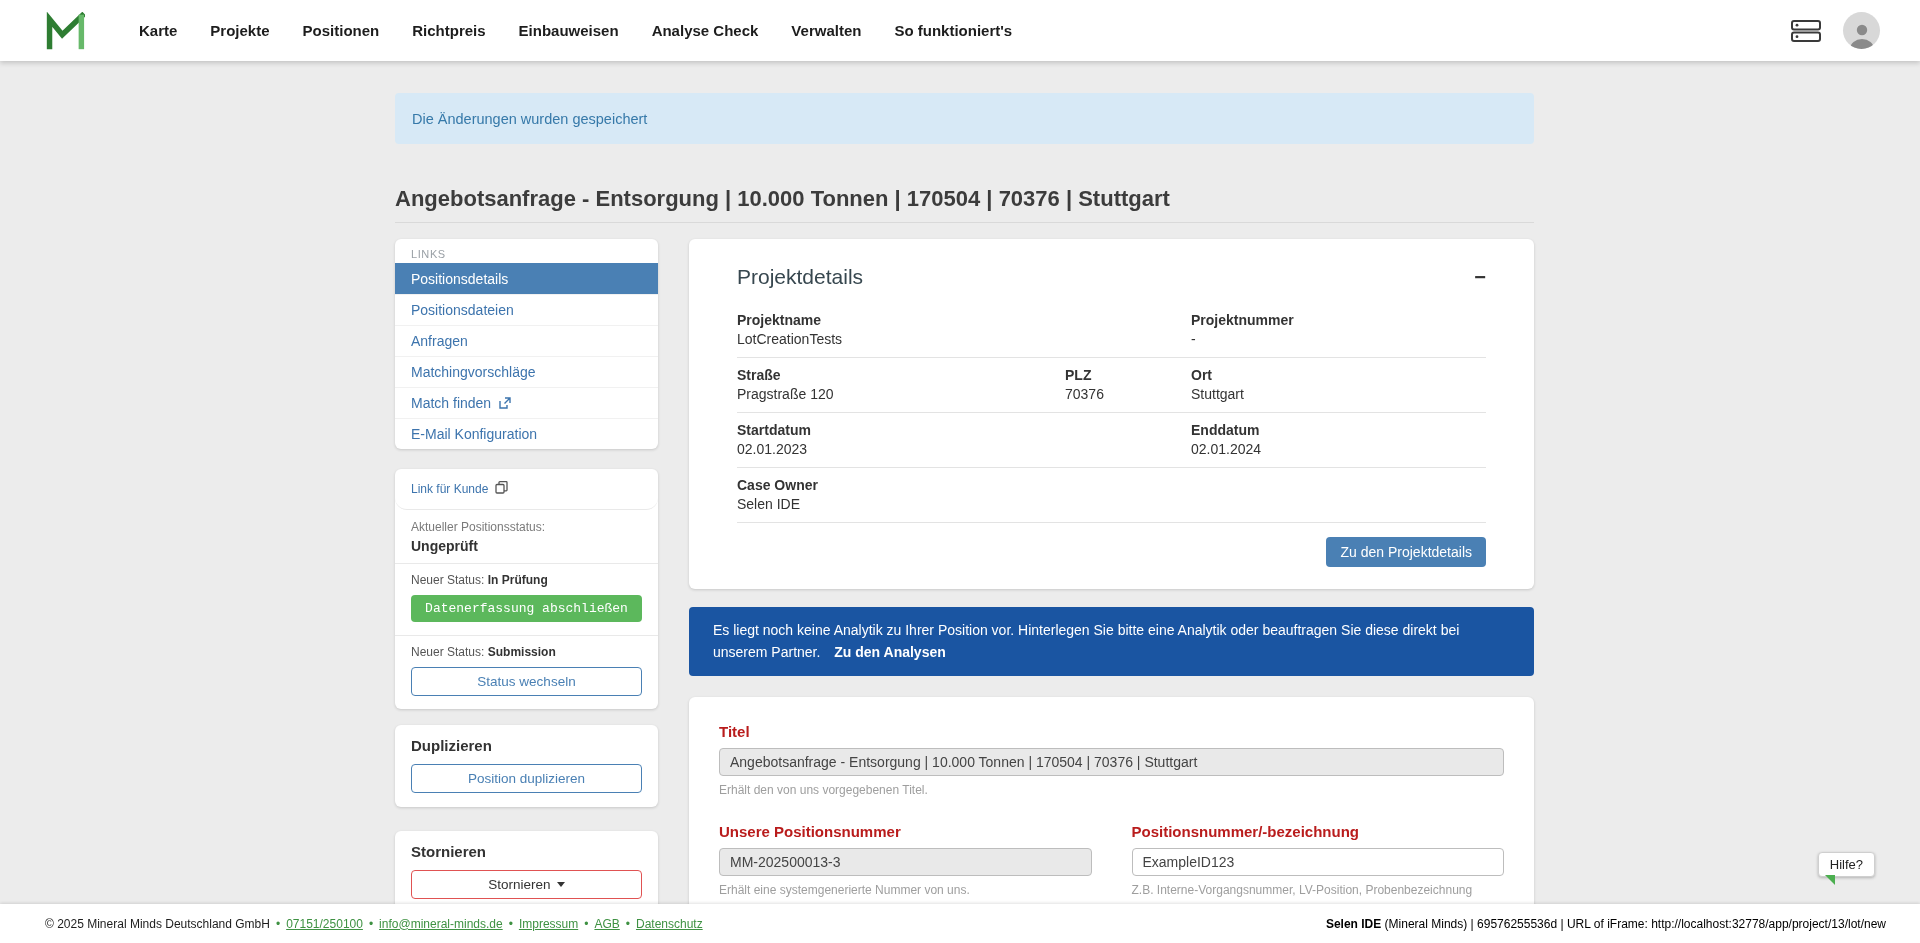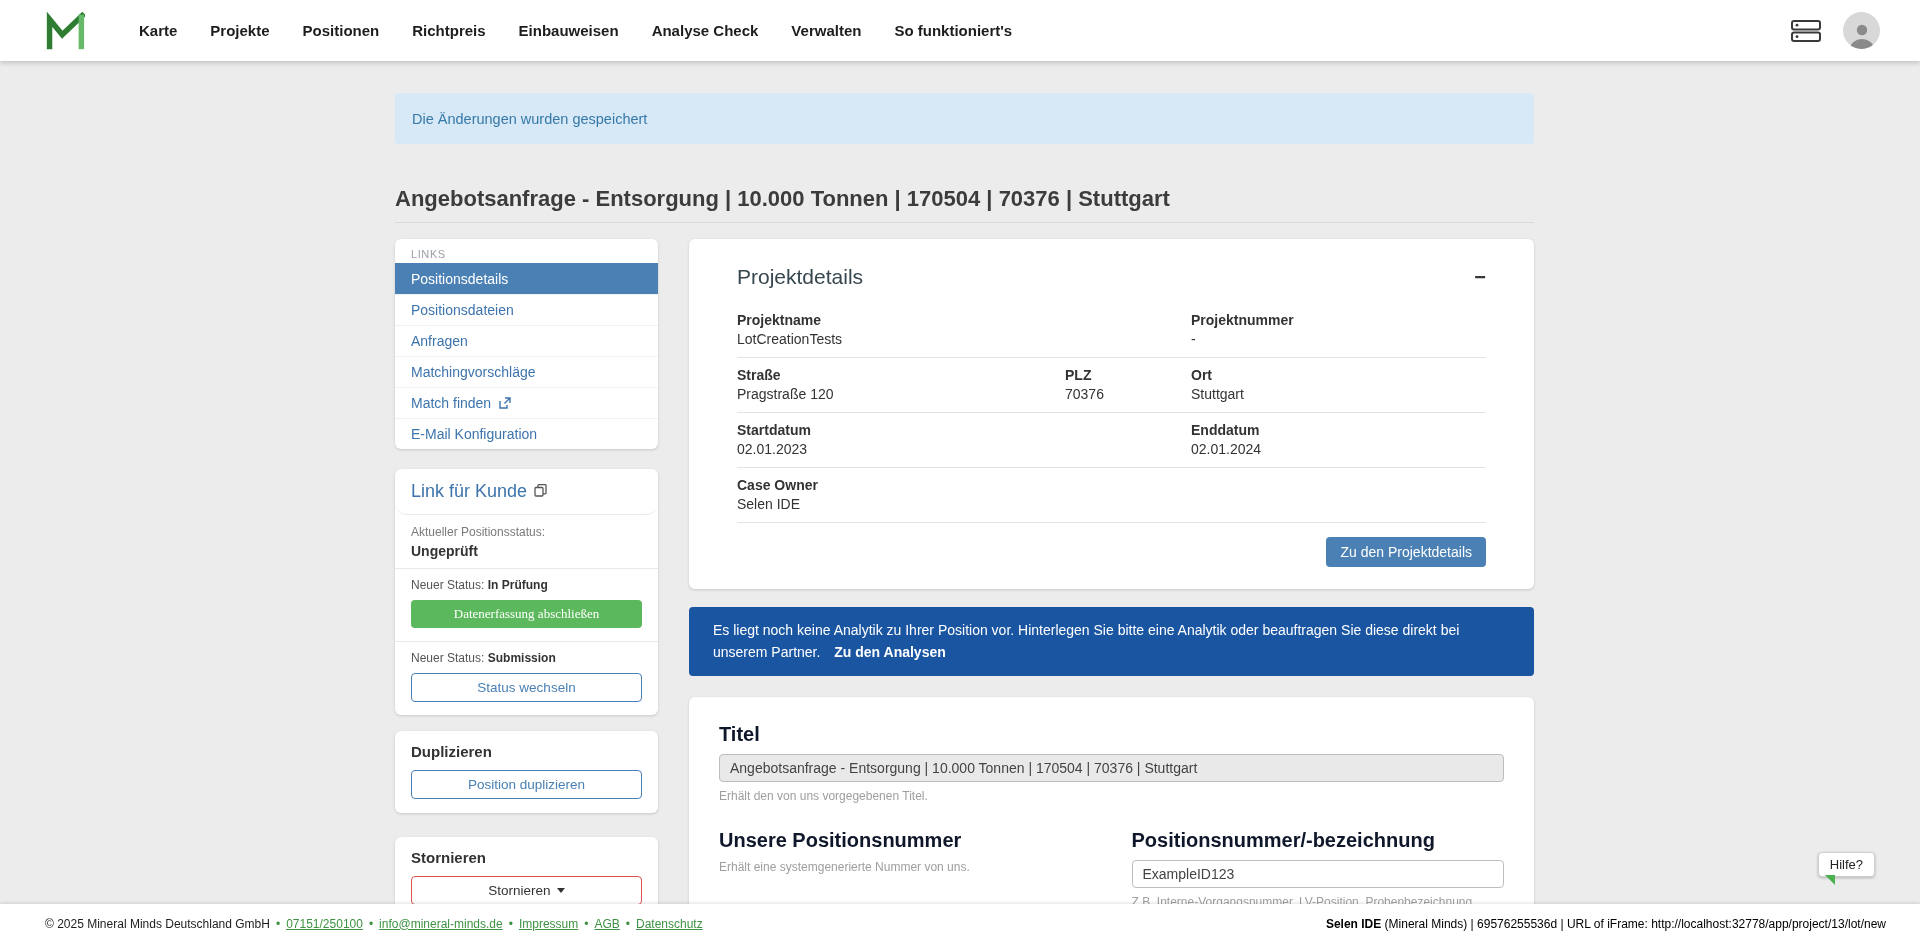--- a/index.html
+++ b/index.html
@@ -35,31 +35,31 @@
   .card { background:#fff; border-radius:6px; box-shadow:0 1px 3px rgba(0,0,0,.16); overflow:hidden; }
 
   
   .links-header { padding:9px 16px 3px; font-size:11px; letter-spacing:.6px; color:#9aa0a6; }
   .side-item { display:flex; align-items:center; gap:6px; padding:7px 16px; font-size:14px;
                color:#3d74ad; text-decoration:none; border-top:1px solid #f1f1f1; cursor:pointer; }
   .side-item.active { background:#4a80b4; color:#fff; border-top-color:#4a80b4; }
   .ext-icon { display:inline-flex; margin-left:2px; }
 
   .status-card { margin-top:20px; }
-  .customer-link { display:flex; align-items:center; gap:7px; padding:12px 16px; font-size:18px;
+  .customer-link { display:flex; align-items:center; gap:7px; padding:12px 16px; font-size:12px;
                    color:#3d74ad; text-decoration:none; border-bottom:1px solid #e9e9e9; cursor:pointer;border-radius:12px; }
   .status-block { padding:10px 16px 9px; border-bottom:1px solid #e9e9e9; }
   .status-label { font-size:12px; color:#7a7a7a; }
   .status-value { font-size:14px; font-weight:700; color:#333; margin-top:4px; }
   .new-status { padding:9px 16px 6px; font-size:12px; color:#555; }
   .new-status strong { color:#333; }
   .btn-wrap { padding:2px 16px 13px; }
   .btn-wrap.bordered { border-bottom:1px solid #e9e9e9; }
   .btn-green { width:100%; background:#5cb85c; color:#fff; border:none; border-radius:4px;
-               font-size:13px; padding:6px 0; cursor:pointer; font-family:Liberation Serif, serif; }
+               font-size:13px; padding:6px 0; cursor:pointer; font-family:Liberation Mono, monospace; }
   .btn-outline-blue { width:100%; background:#fff; border:1px solid #4a80b4; color:#4a80b4;
                       border-radius:4px; font-size:13.5px; padding:6px 0; cursor:pointer; font-family:inherit; }
   .btn-outline-red { width:100%; background:#fff; border:1px solid #e05252; color:#333;
                      border-radius:4px; font-size:13.5px; padding:6px 0; cursor:pointer; font-family:inherit;
                      display:flex; align-items:center; justify-content:center; gap:6px; }
   .caret-down { width:0; height:0; border-left:4px solid transparent; border-right:4px solid transparent;
                 border-top:5px solid #333; display:inline-block; }
 
   .small-card { margin-top:16px; padding:12px 16px 14px; }
   .small-card-title { font-size:15px; font-weight:700; color:#333; margin-bottom:10px; }
@@ -82,21 +82,21 @@
   .btn-blue { background:#4a80b4; color:#fff; border:none; border-radius:4px; font-size:14px;
               padding:7px 14px; cursor:pointer; font-family:inherit; }
 
   
   .analytics-banner { margin-top:18px; background:#1a55a2; color:#fff; border-radius:4px;
                       padding:13px 24px; font-size:14px; line-height:1.55; }
   .analytics-link { color:#fff; font-weight:700; text-decoration:none; margin-left:10px; cursor:pointer; }
 
   
   .form-card { margin-top:21px; padding:26px 30px 40px; border-bottom-left-radius:0; border-bottom-right-radius:0; }
-  .form-label { font-size:20px; font-weight:600; color:#0f172a; margin-bottom:8px; display:block; }
+  .form-label { font-size:15px; font-weight:600; color:#b91c1c; margin-bottom:8px; display:block; }
   .form-input { width:100%; height:28px; border:1px solid #bdbdbd; border-radius:4px;
                 font-size:14px; color:#444; padding:0 10px; font-family:inherit; background:#fff; }
   .form-input:disabled { background:#e9e9e9; color:#444; }
   .form-help { font-size:12px; color:#9e9e9e; margin-top:7px; }
   .form-grid { display:grid; grid-template-columns:1fr 1fr; gap:40px; margin-top:26px; }
 
   
   .help-btn { position:fixed; right:45px; bottom:66px; background:#fff; border:1px solid #cfcfcf;
               border-radius:4px; padding:4px 11px; font-size:13px; color:#222;
               box-shadow:0 1px 3px rgba(0,0,0,.25); cursor:pointer; font-family:inherit; z-index:60; }
@@ -297,20 +297,21 @@
         </div>
 
         <div class="card form-card">
           <label class="form-label">Titel</label>
           <input class="form-input" disabled="" value="Angebotsanfrage - Entsorgung | 10.000 Tonnen | 170504 | 70376 | Stuttgart" style="">
           <div class="form-help">Erhält den von uns vorgegebenen Titel.</div>
 
           <div class="form-grid">
             <div>
               <label class="form-label">Unsere Positionsnummer</label>
+              <input class="form-input" disabled="" value="MM-202500013-3" style="">
               <div class="form-help">Erhält eine systemgenerierte Nummer von uns.</div>
             </div>
             <div>
               <label class="form-label">Positionsnummer/-bezeichnung</label>
               <input class="form-input" value="ExampleID123" style="">
               <div class="form-help">Z.B. Interne-Vorgangsnummer, LV-Position, Probenbezeichnung</div>
             </div>
           </div>
         </div>
 

